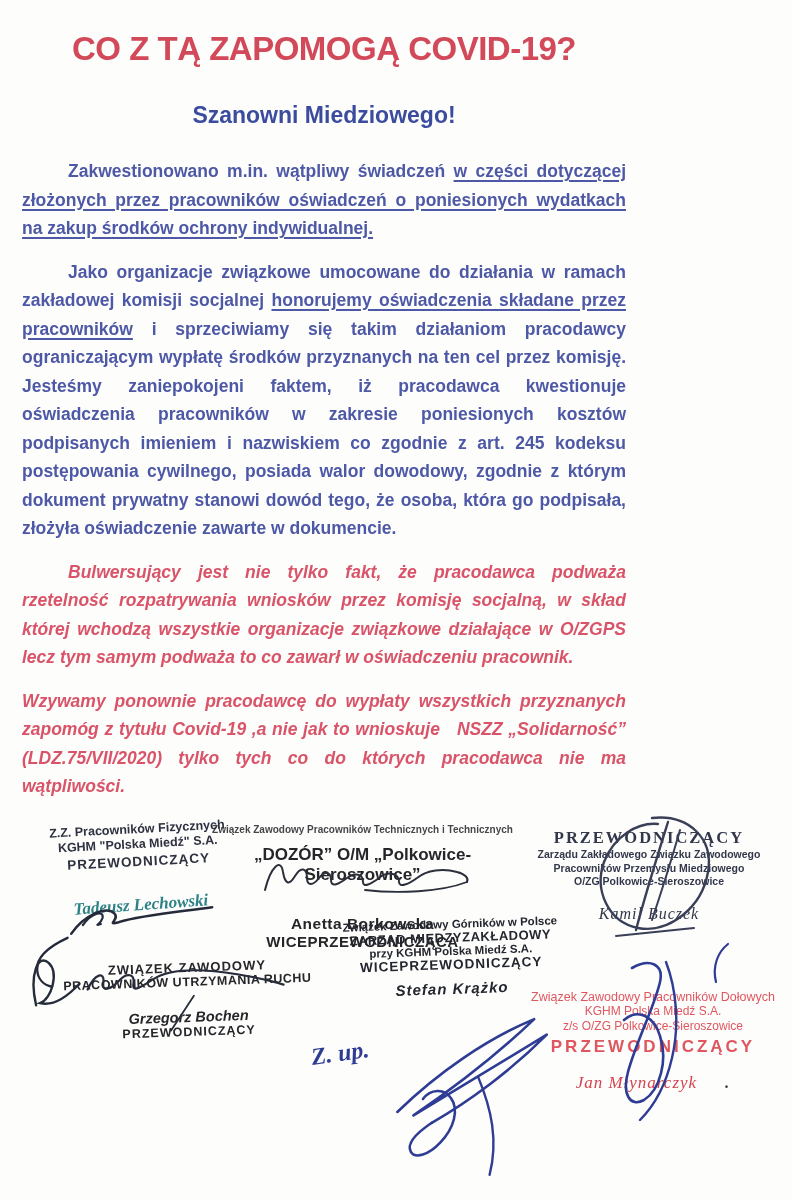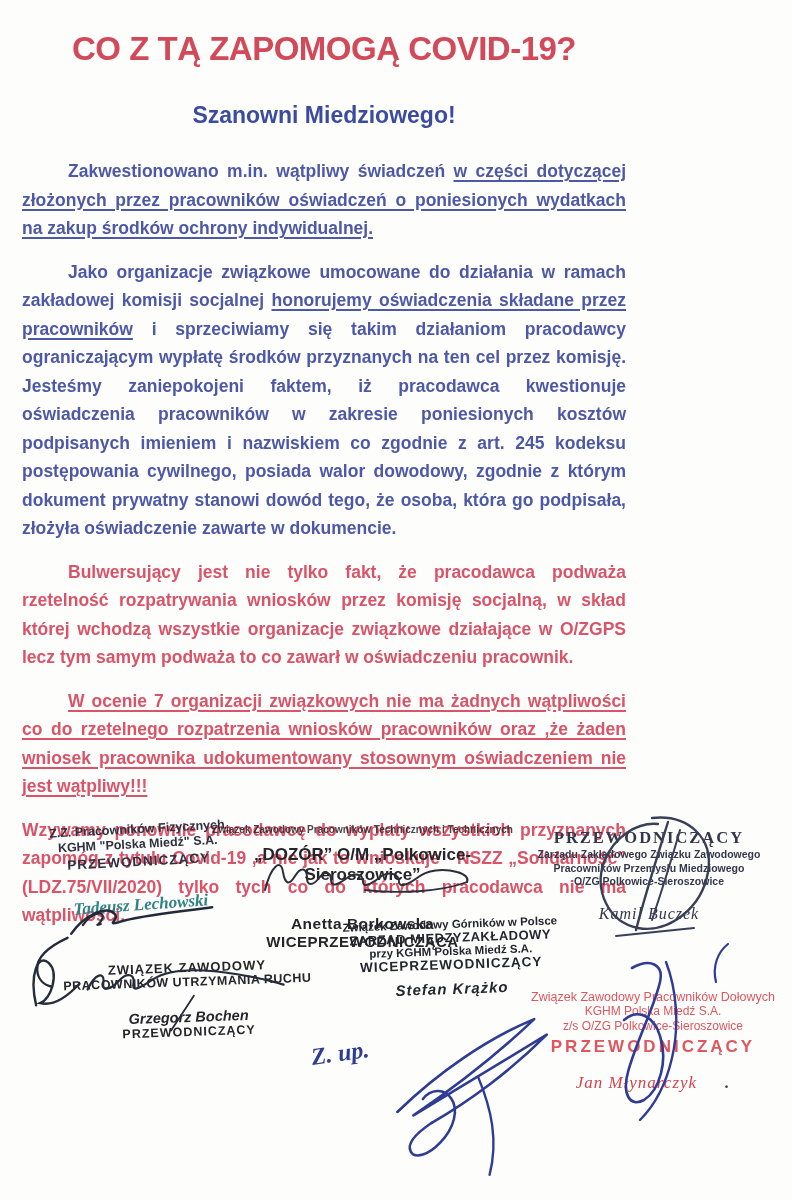--- a/index.html
+++ b/index.html
@@ -39,21 +39,21 @@
   .body-text{margin-top:28px;}
   p.para{
     font-size:17.5px;
     font-weight:700;
     line-height:28.5px;
     text-align:justify;
     color:var(--body-blue);
     margin-bottom:15px;
   }
   p.indent{text-indent:46px;}
-  p.red{color:var(--accent-red);}
+  p.red{color:var(--accent-red);font-style:italic;}
   .u{text-decoration:underline;text-decoration-thickness:1.5px;text-underline-offset:3px;}
   p.all-underline{text-decoration:underline;text-decoration-thickness:1.5px;text-underline-offset:3px;}
 
   
   #signatures{position:absolute;left:0;top:812px;width:792px;height:388px;}
   .sig{position:absolute;}
   .sig svg{position:absolute;pointer-events:none;}
 
   
   .sigA{left:34px;top:10px;width:210px;text-align:center;transform:rotate(-3deg);color:var(--stamp-dark);}
@@ -114,21 +114,20 @@
   <h2 class="doc-greeting">Szanowni Miedziowego!</h2>
 
   <div class="body-text">
 
     <p class="para indent"><span>Zakwestionowano m.in. wątpliwy świadczeń </span><span class="u">w części dotyczącej złożonych przez pracowników oświadczeń o poniesionych wydatkach na zakup środków ochrony indywidualnej.</span><span></span></p>
 
     <p class="para indent"><span>Jako organizacje związkowe umocowane do działania w ramach zakładowej komisji socjalnej </span><span class="u">honorujemy oświadczenia składane przez pracowników</span><span> i sprzeciwiamy się takim działaniom pracodawcy ograniczającym wypłatę środków przyznanych na ten cel przez komisję. Jesteśmy zaniepokojeni faktem, iż pracodawca kwestionuje oświadczenia pracowników w zakresie poniesionych kosztów podpisanych imieniem  i nazwiskiem co zgodnie z art. 245 kodeksu postępowania cywilnego, posiada walor dowodowy, zgodnie z którym dokument prywatny stanowi dowód tego, że osoba, która go podpisała, złożyła oświadczenie zawarte w dokumencie.</span></p>
 
     <p class="para indent red">Bulwersujący jest nie tylko fakt, że pracodawca podważa rzetelność rozpatrywania wniosków przez komisję socjalną, w skład której wchodzą wszystkie organizacje związkowe działające w O/ZGPS lecz tym samym podważa to co zawarł w oświadczeniu pracownik.</p>
 
-    <p class="para indent red all-underline">W ocenie 7 organizacji związkowych nie ma żadnych wątpliwości co do rzetelnego rozpatrzenia wniosków pracowników oraz ,że żaden wniosek pracownika udokumentowany stosownym oświadczeniem nie jest wątpliwy!!!</p>
 
     <p class="para red">Wzywamy ponownie pracodawcę do wypłaty wszystkich przyznanych zapomóg z tytułu Covid-19 ,a nie jak to wnioskuje&nbsp;&nbsp; NSZZ „Solidarność” (LDZ.75/VII/2020) tylko tych co do których pracodawca nie ma wątpliwości.</p>
   </div>
 
   <div id="signatures">
 
     <div class="sig sigA">
       <div class="o1">Z.Z. Pracowników Fizycznych</div>
       <div class="o2">KGHM "Polska Miedź" S.A.</div>
       <div class="role">PRZEWODNICZĄCY</div>

